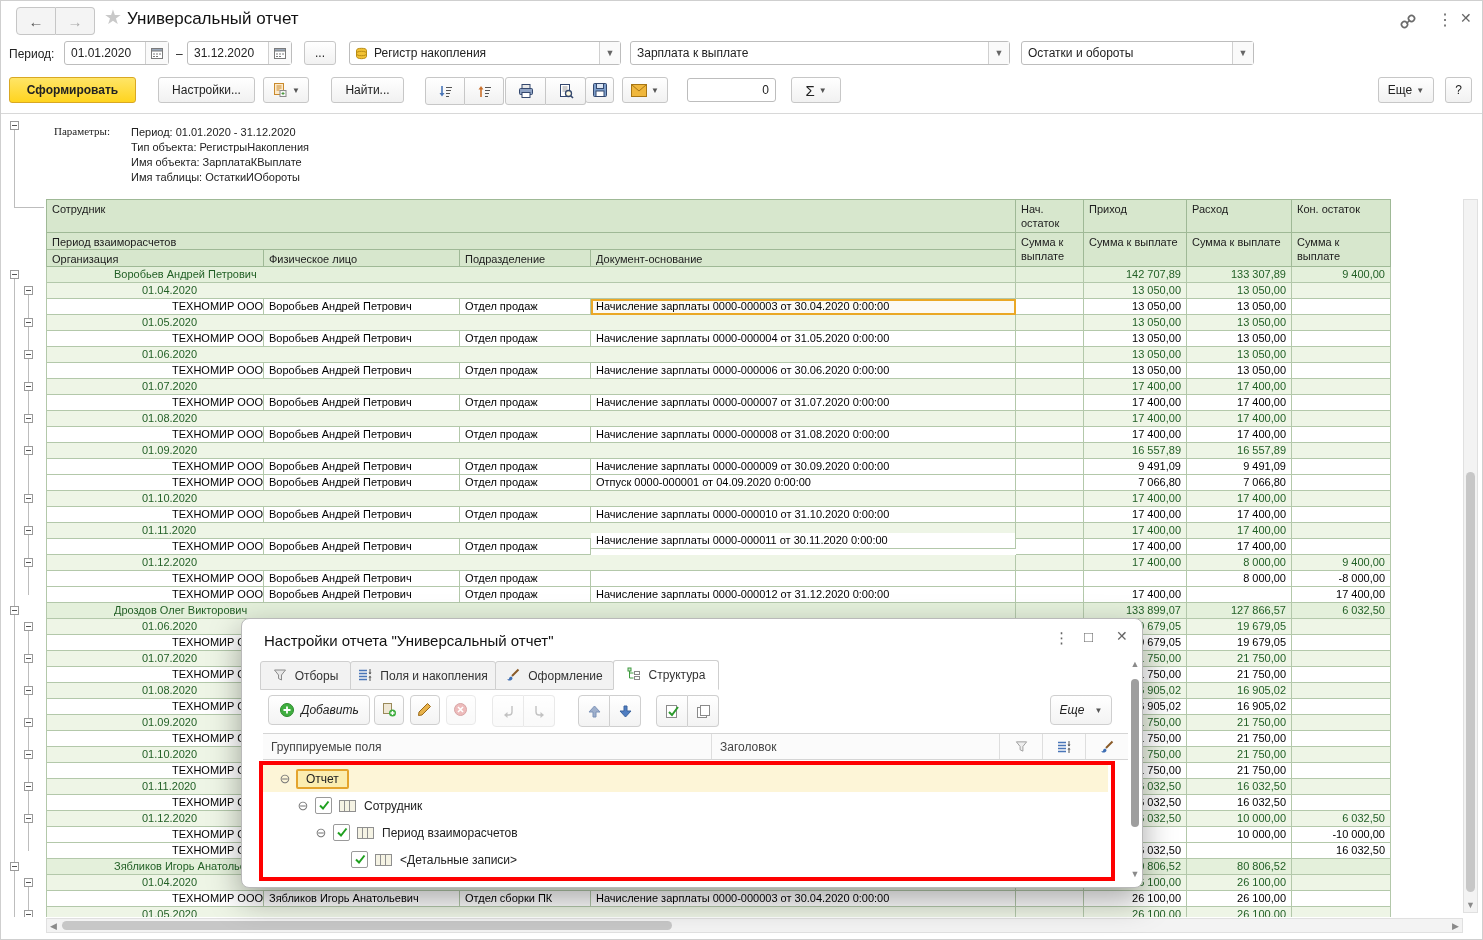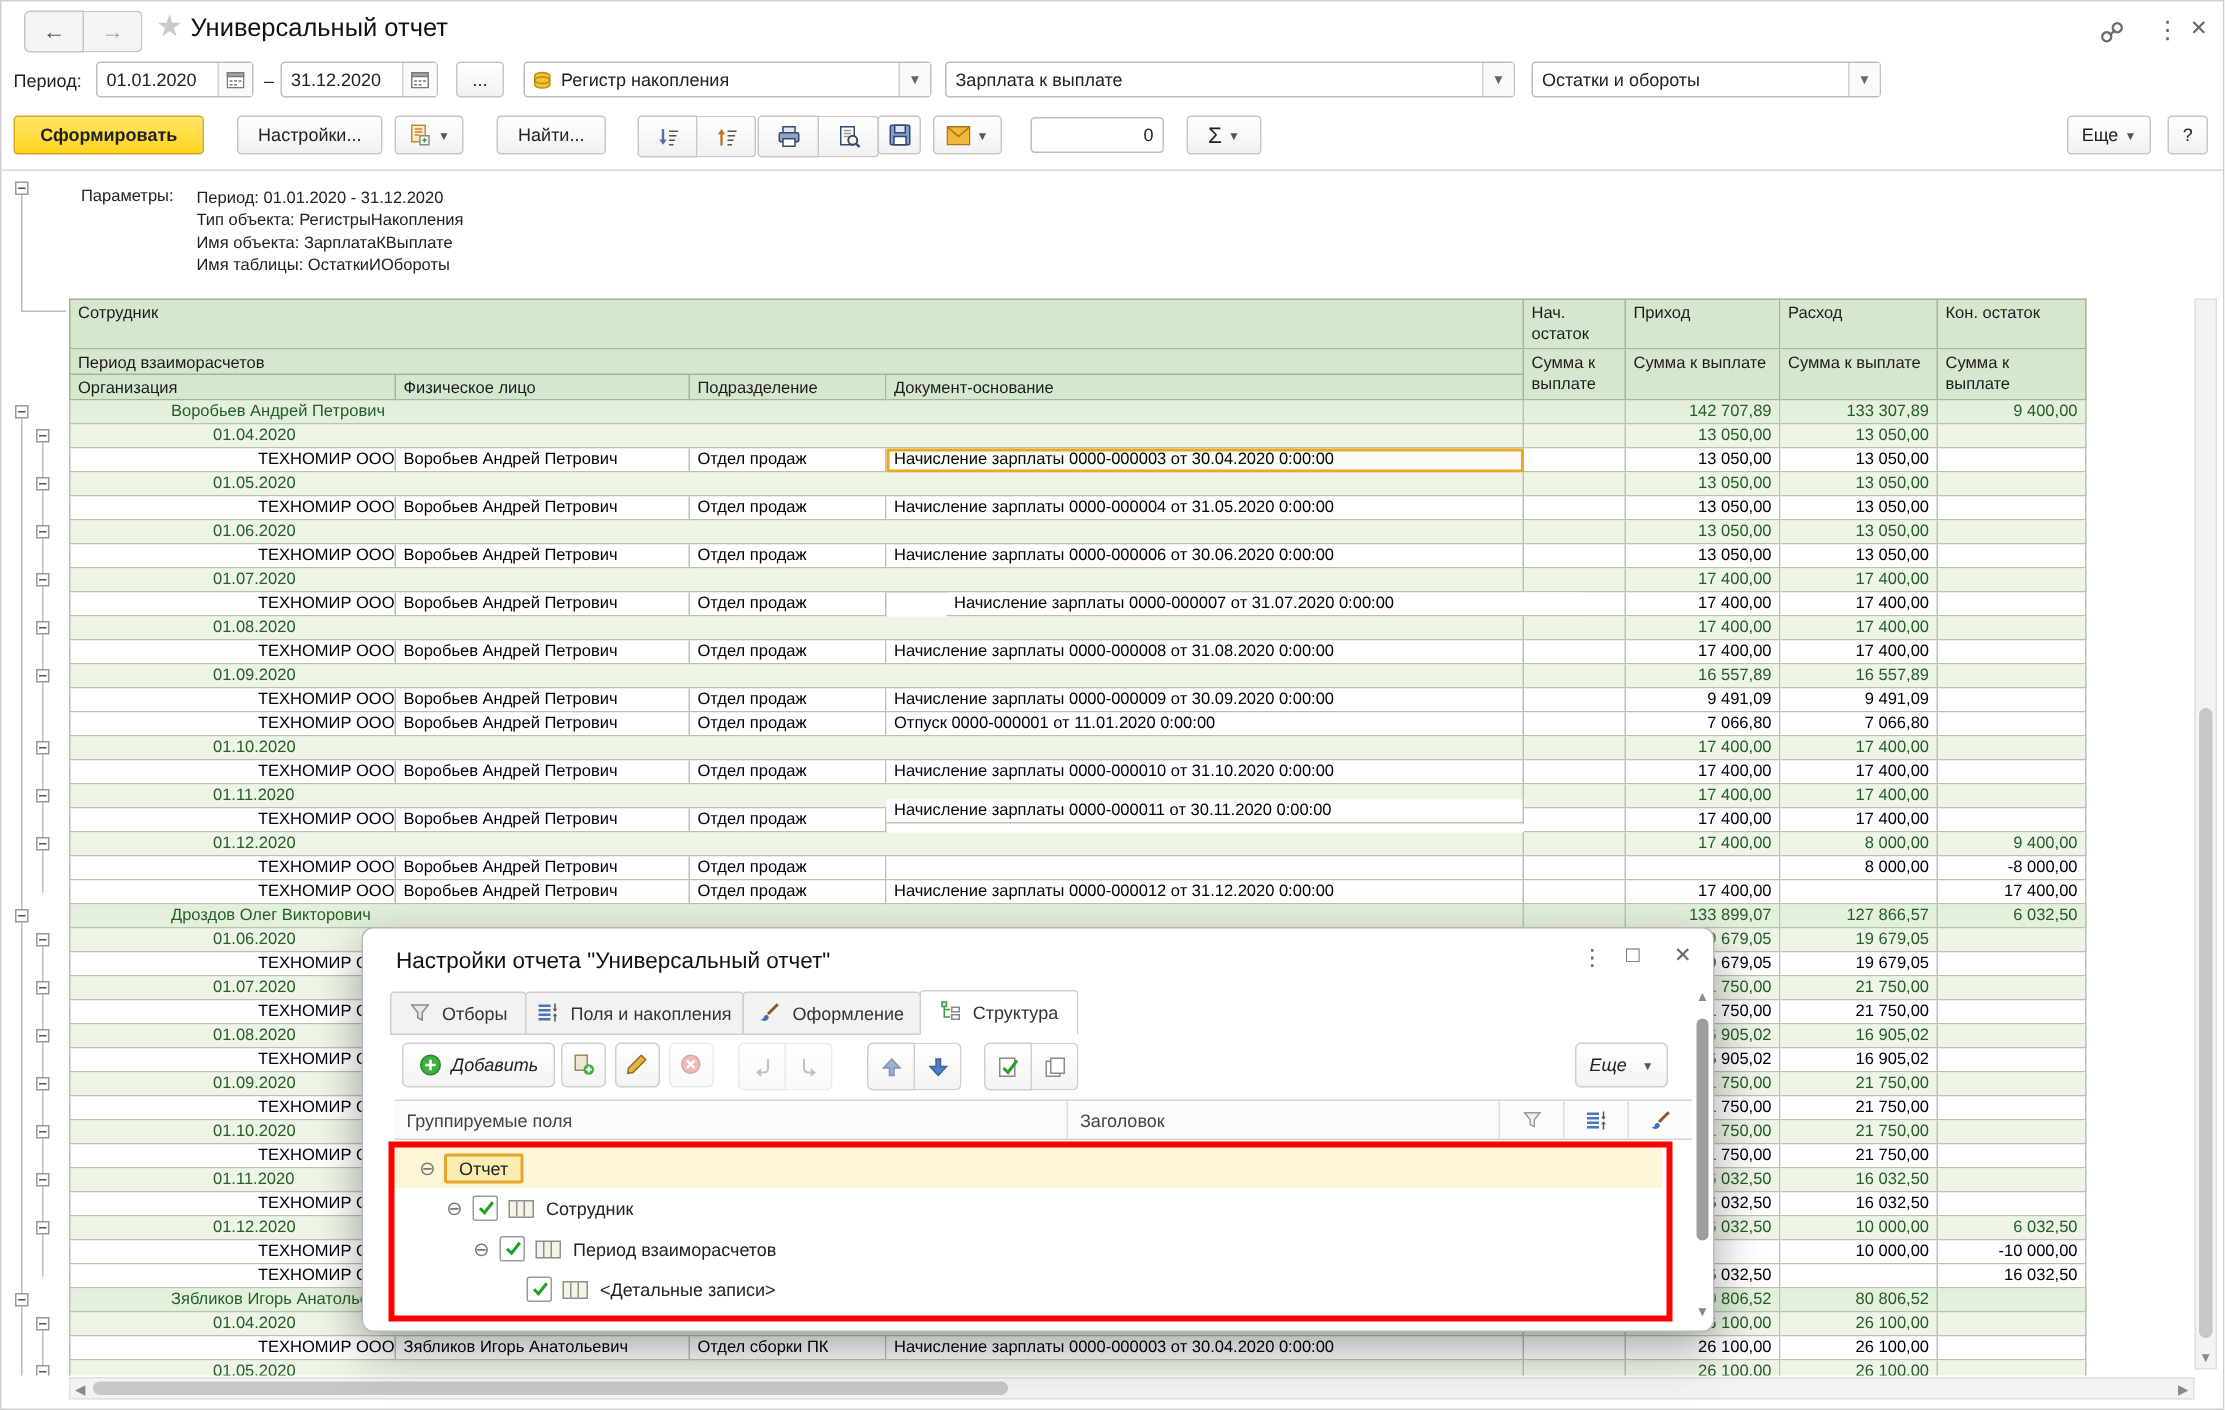--- a/index.html
+++ b/index.html
@@ -216,21 +216,21 @@
   <div class="abs btn" style="left:1377px;top:76px;width:56px;">
     <span>Еще</span>
       <span class="ddarrow">▼</span>
   </div>
   <div class="abs btn icononly" style="left:1444px;top:76px;width:27px;">?</div>
 
   <div class="abs" style="left:0;top:112px;width:1483px;height:1px;background:#d8d8d8;"></div>
 
   <div id="report" class="abs" style="left:0;top:0;width:1483px;height:940px;">
 
-    <div class="abs" style="left:53px;top:124px;font-size:11px;color:#222;">Параметры:</div>
+    <div class="abs" style="left:53px;top:124px;font-size:11px;color:#222;font-family:Liberation Serif, serif;">Параметры:</div>
     <div id="param-lines" class="abs" style="left:130px;top:124px;font-size:11px;color:#222;line-height:15px;">
         <div>Период: 01.01.2020 - 31.12.2020</div>
         <div>Тип объекта: РегистрыНакопления</div>
         <div>Имя объекта: ЗарплатаКВыплате</div>
         <div>Имя таблицы: ОстаткиИОбороты</div>
       </div>
 
     <div class="cell hcell" style="left:45px;top:198px;width:970px;height:34px;border-top:1px solid #9fb996;border-left:1px solid #9fb996;">Сотрудник</div>
     <div class="cell hcell" style="left:1015px;top:198px;width:68px;height:34px;border-top:1px solid #9fb996;">Нач. остаток</div>
     <div class="cell hcell" style="left:1083px;top:198px;width:103px;height:34px;border-top:1px solid #9fb996;">Приход</div>
@@ -292,21 +292,21 @@
         <div class="cell rowr num" style="left: 1186px; top: 362px; width: 105px; height: 16px;">13 050,00</div>
         <div class="cell rowr num" style="left: 1291px; top: 362px; width: 99px; height: 16px;"></div>
         <div class="cell rowd gtext" style="left: 45px; top: 378px; width: 970px; height: 16px; padding-left: 95px; border-left: 1px solid rgb(179, 200, 170);">01.07.2020</div>
         <div class="cell rowd gtext num" style="left: 1015px; top: 378px; width: 68px; height: 16px;"></div>
         <div class="cell rowd gtext num" style="left: 1083px; top: 378px; width: 103px; height: 16px;">17 400,00</div>
         <div class="cell rowd gtext num" style="left: 1186px; top: 378px; width: 105px; height: 16px;">17 400,00</div>
         <div class="cell rowd gtext num" style="left: 1291px; top: 378px; width: 99px; height: 16px;"></div>
         <div class="cell rowr" style="left: 45px; top: 394px; width: 218px; height: 16px; padding-left: 125px; border-left: 1px solid rgb(179, 200, 170);">ТЕХНОМИР ООО</div>
         <div class="cell rowr" style="left: 263px; top: 394px; width: 196px; height: 16px;">Воробьев Андрей Петрович</div>
         <div class="cell rowr" style="left: 459px; top: 394px; width: 131px; height: 16px;">Отдел продаж</div>
-        <div class="cell rowr" style="left: 590px; top: 394px; width: 425px; height: 16px; margin-left: 40px;">Начисление зарплаты 0000-000007 от 31.07.2020 0:00:00</div>
+        <div class="cell rowr" style="left: 590px; top: 394px; width: 425px; height: 16px;">Начисление зарплаты 0000-000007 от 31.07.2020 0:00:00</div>
         <div class="cell rowr num" style="left: 1015px; top: 394px; width: 68px; height: 16px;"></div>
         <div class="cell rowr num" style="left: 1083px; top: 394px; width: 103px; height: 16px;">17 400,00</div>
         <div class="cell rowr num" style="left: 1186px; top: 394px; width: 105px; height: 16px;">17 400,00</div>
         <div class="cell rowr num" style="left: 1291px; top: 394px; width: 99px; height: 16px;"></div>
         <div class="cell rowd gtext" style="left: 45px; top: 410px; width: 970px; height: 16px; padding-left: 95px; border-left: 1px solid rgb(179, 200, 170);">01.08.2020</div>
         <div class="cell rowd gtext num" style="left: 1015px; top: 410px; width: 68px; height: 16px;"></div>
         <div class="cell rowd gtext num" style="left: 1083px; top: 410px; width: 103px; height: 16px;">17 400,00</div>
         <div class="cell rowd gtext num" style="left: 1186px; top: 410px; width: 105px; height: 16px;">17 400,00</div>
         <div class="cell rowd gtext num" style="left: 1291px; top: 410px; width: 99px; height: 16px;"></div>
         <div class="cell rowr" style="left: 45px; top: 426px; width: 218px; height: 16px; padding-left: 125px; border-left: 1px solid rgb(179, 200, 170);">ТЕХНОМИР ООО</div>
@@ -326,21 +326,21 @@
         <div class="cell rowr" style="left: 263px; top: 458px; width: 196px; height: 16px;">Воробьев Андрей Петрович</div>
         <div class="cell rowr" style="left: 459px; top: 458px; width: 131px; height: 16px;">Отдел продаж</div>
         <div class="cell rowr" style="left: 590px; top: 458px; width: 425px; height: 16px;">Начисление зарплаты 0000-000009 от 30.09.2020 0:00:00</div>
         <div class="cell rowr num" style="left: 1015px; top: 458px; width: 68px; height: 16px;"></div>
         <div class="cell rowr num" style="left: 1083px; top: 458px; width: 103px; height: 16px;">9 491,09</div>
         <div class="cell rowr num" style="left: 1186px; top: 458px; width: 105px; height: 16px;">9 491,09</div>
         <div class="cell rowr num" style="left: 1291px; top: 458px; width: 99px; height: 16px;"></div>
         <div class="cell rowr" style="left: 45px; top: 474px; width: 218px; height: 16px; padding-left: 125px; border-left: 1px solid rgb(179, 200, 170);">ТЕХНОМИР ООО</div>
         <div class="cell rowr" style="left: 263px; top: 474px; width: 196px; height: 16px;">Воробьев Андрей Петрович</div>
         <div class="cell rowr" style="left: 459px; top: 474px; width: 131px; height: 16px;">Отдел продаж</div>
-        <div class="cell rowr" style="left: 590px; top: 474px; width: 425px; height: 16px;">Отпуск 0000-000001 от 11.01.2020 0:00:00</div>
+        <div class="cell rowr" style="left: 590px; top: 474px; width: 425px; height: 16px;">Отпуск 0000-000001 от 04.09.2020 0:00:00</div>
         <div class="cell rowr num" style="left: 1015px; top: 474px; width: 68px; height: 16px;"></div>
         <div class="cell rowr num" style="left: 1083px; top: 474px; width: 103px; height: 16px;">7 066,80</div>
         <div class="cell rowr num" style="left: 1186px; top: 474px; width: 105px; height: 16px;">7 066,80</div>
         <div class="cell rowr num" style="left: 1291px; top: 474px; width: 99px; height: 16px;"></div>
         <div class="cell rowd gtext" style="left: 45px; top: 490px; width: 970px; height: 16px; padding-left: 95px; border-left: 1px solid rgb(179, 200, 170);">01.10.2020</div>
         <div class="cell rowd gtext num" style="left: 1015px; top: 490px; width: 68px; height: 16px;"></div>
         <div class="cell rowd gtext num" style="left: 1083px; top: 490px; width: 103px; height: 16px;">17 400,00</div>
         <div class="cell rowd gtext num" style="left: 1186px; top: 490px; width: 105px; height: 16px;">17 400,00</div>
         <div class="cell rowd gtext num" style="left: 1291px; top: 490px; width: 99px; height: 16px;"></div>
         <div class="cell rowr" style="left: 45px; top: 506px; width: 218px; height: 16px; padding-left: 125px; border-left: 1px solid rgb(179, 200, 170);">ТЕХНОМИР ООО</div>

